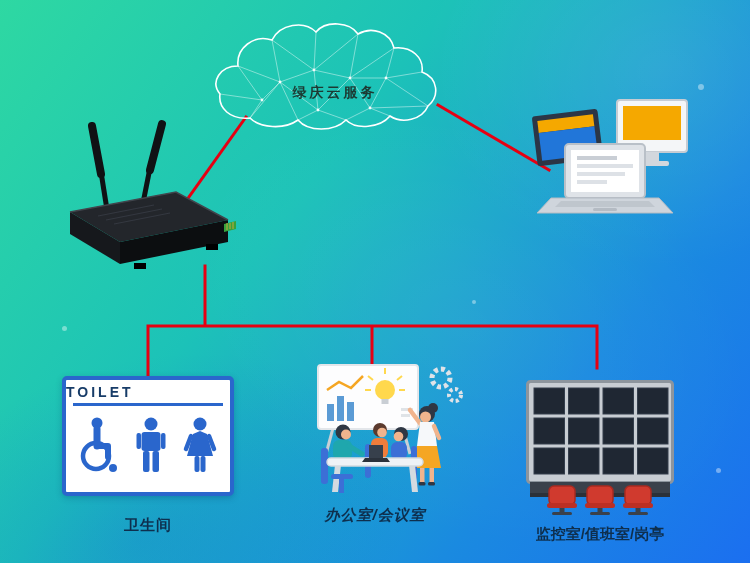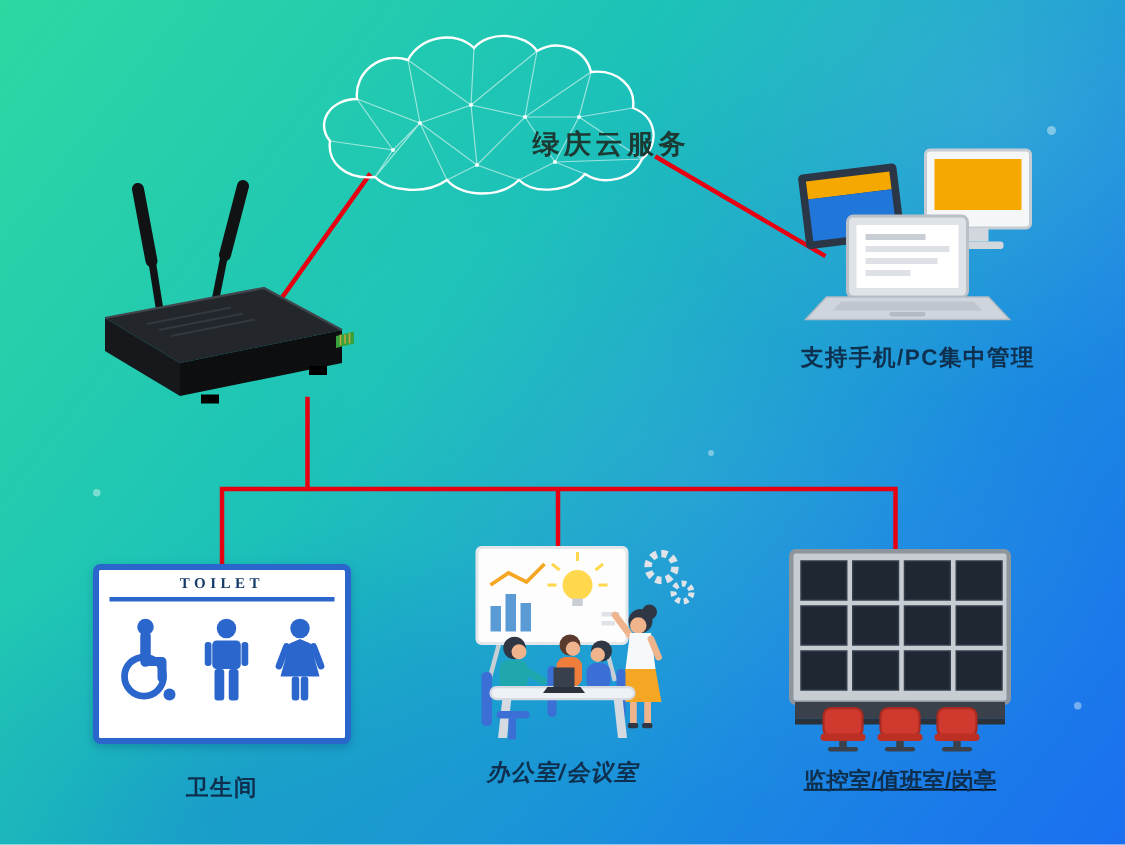--- a/index.html
+++ b/index.html
@@ -19,43 +19,43 @@
     transform:rotate(24deg); }
   .dot{ position:absolute; border-radius:50%; background:rgba(255,255,255,.4); }
 
   .connectors{ position:absolute; left:0; top:0; width:750px; height:563px; }
 
   .node{ position:absolute; }
   .node-label{ font-weight:bold; font-size:15px; color:#0e2f4e; text-align:center; letter-spacing:1px; }
 
   .cloud-node{ left:210px; top:20px; width:250px; height:125px; }
   .cloud-node svg{ display:block; }
-  .cloud-label{ position:absolute; left:0; top:64px; width:100%; text-align:right;
-    font-size:18px; font-weight:bold; letter-spacing:3px; color:#1c3a33; }
+  .cloud-label{ position:absolute; left:0; top:64px; width:100%; text-align:center;
+    font-size:14px; font-weight:bold; letter-spacing:3px; color:#1c3a33; }
 
   .router-node{ left:58px; top:116px; width:185px; height:170px; }
 
   .mgmt-node{ left:500px; top:96px; width:224px; }
   .mgmt-node svg{ display:block; margin:0 auto; }
   .mgmt-node .node-label{ margin-top:8px; }
 
   .toilet-node{ left:50px; top:376px; width:196px; }
   .toilet-sign{ width:172px; height:120px; margin:0 auto; background:#ffffff;
     border:4px solid #2a66cc; border-radius:5px; box-shadow:0 2px 6px rgba(0,40,90,.25); }
-  .sign-title{ text-align:center; margin-top:4px; font-size:10px; font-weight:bold;
-    letter-spacing:3px; color:#173c68;font-family:Liberation Serif, serif; }
+  .sign-title{ margin-top:4px; font-size:14px; font-weight:bold;
+    letter-spacing:3px; color:#173c68; }
   .sign-divider{ border-top:3px solid #2a66cc; margin:3px 7px 6px; }
   .sign-icons{ display:flex; justify-content:center; align-items:flex-end; gap:13px; height:62px; }
   .toilet-node .node-label{ margin-top:20px; }
 
   .office-node{ left:280px; top:362px; width:190px; }
   .office-node svg{ display:block; margin:0 auto; }
   .office-node .node-label{ margin-top:4px;font-style:italic; }
 
-  .monitor-node{ left:505px; top:366px; width:190px;text-decoration:underline; }
+  .monitor-node{ left:505px; top:380px; width:190px; }
   .monitor-node svg{ display:block; margin:0 auto; }
   .monitor-node .node-label{ margin-top:8px; letter-spacing:0; }
 </style>
 </head>
 <body>
 
 <div class="canvas">
 
   <div class="blob blob1"></div>
   <div class="blob blob2"></div>
@@ -138,21 +138,20 @@
         <rect x="44" y="54" width="68" height="42" fill="#ffffff"></rect>
         <rect x="50" y="60" width="40" height="4" fill="#c9ced5"></rect>
         <rect x="50" y="68" width="56" height="4" fill="#dde1e6"></rect>
         <rect x="50" y="76" width="48" height="4" fill="#dde1e6"></rect>
         <rect x="50" y="84" width="30" height="4" fill="#dde1e6"></rect>
         <polygon points="24,102 132,102 146,117 10,117" fill="#cfd5dc" stroke="#b4bbc3"></polygon>
         <polygon points="34,105 122,105 128,111 28,111" fill="#bfc6cd"></polygon>
         <rect x="66" y="112" width="24" height="3" rx="1.5" fill="#b4bbc3"></rect>
       </g>
     </svg>
-    <div class="node-label">支持手机/PC集中管理</div>
   </div>
 
   <div class="node toilet-node">
     <div class="toilet-sign">
       <div class="sign-title">TOILET</div>
       <div class="sign-divider"></div>
       <div class="sign-icons">
         <svg width="44" height="58" viewBox="0 0 44 58">
           <g stroke="#2a66cc" fill="#2a66cc">
             <circle cx="20" cy="7" r="5.5" stroke="none"></circle>

